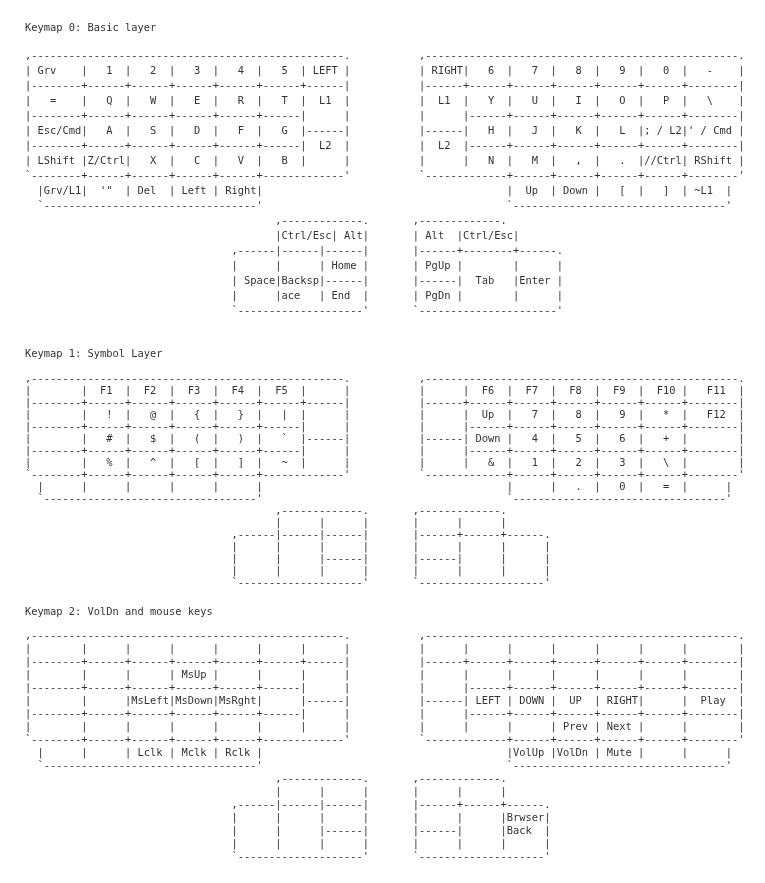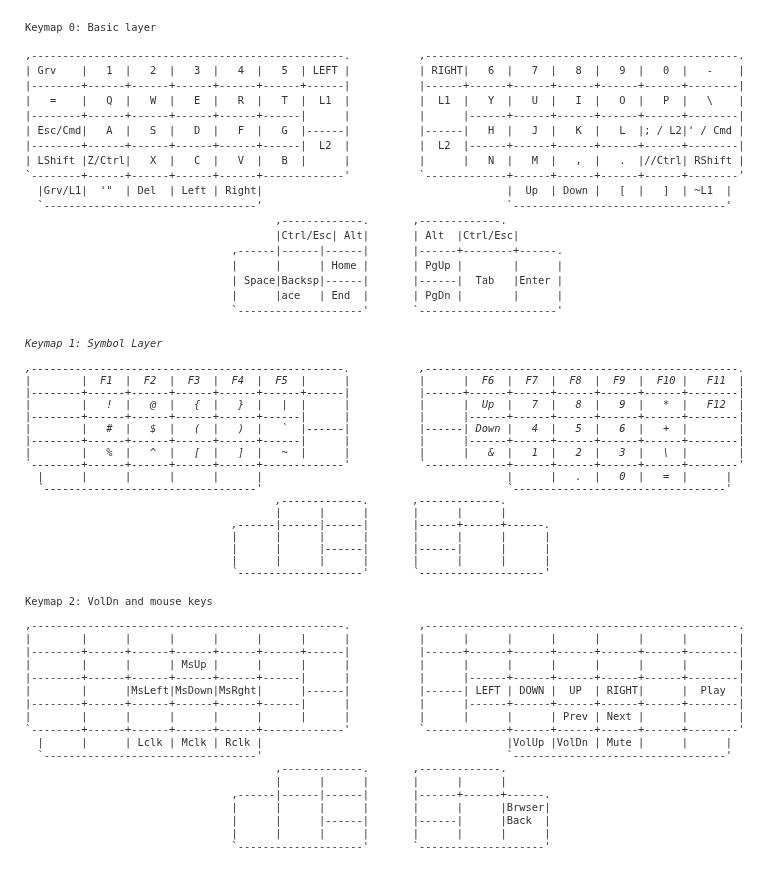--- a/index.html
+++ b/index.html
@@ -21,21 +21,21 @@
     font-family: inherit;
     font-size: 10.4px;
     white-space: pre;
   }
   .keymap-title {
     line-height: 15px;
   }
   .sec0 .keymap-art { line-height: 15px; margin-top: 13px; }
   .sec1 .keymap-art { line-height: 12px; margin-top: 11px; }
   .sec2 .keymap-art { line-height: 13px; margin-top: 10px; }
-  .sec1 { margin-top: 18px; font-style: italic; }
+  .sec1 { margin-top: 28px; }
   .sec2 { margin-top: 16px; }
 </style>
 </head>
 <body style="background: rgb(255, 255, 255);">
 
 <div class="doc" style="color: rgb(51, 51, 51);">
 
   <section class="sec0">
     <pre class="keymap-title">Keymap 0: Basic layer</pre>
     <pre class="keymap-art">,--------------------------------------------------.           ,--------------------------------------------------.

